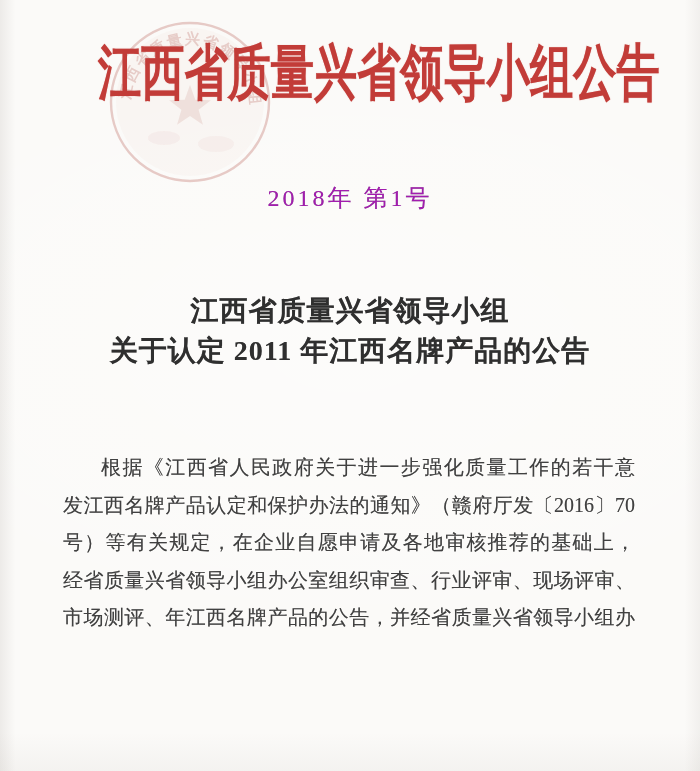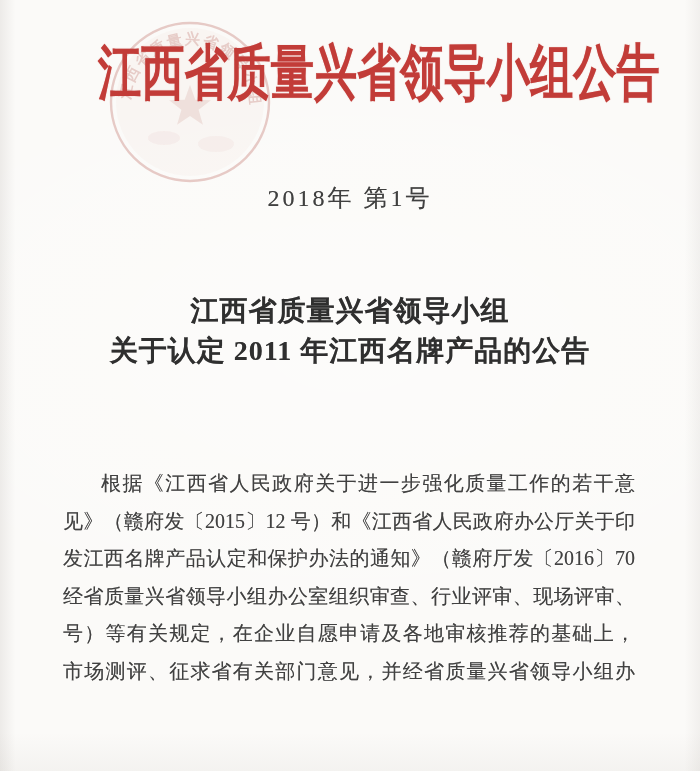--- a/index.html
+++ b/index.html
@@ -32,42 +32,42 @@
     color:#c23c38;
     transform:scaleX(.72);transform-origin:50% 50%;
     text-shadow:0 0 1px rgba(194,60,56,.55);
     letter-spacing:0;
     z-index:2;
   }
   .issue{
     position:absolute;top:183px;left:0;width:700px;
     text-align:center;
     font-size:24px;line-height:30px;letter-spacing:3px;
-    color:#404040;
+    color:#a21caf;
     text-shadow:0 0 .5px rgba(60,60,60,.5);
     z-index:2;
   }
   .heading{
     position:absolute;top:291px;left:0;width:700px;
     text-align:center;font-weight:700;color:#2f2f2f;
     text-shadow:0 0 .6px rgba(47,47,47,.55);
     z-index:2;
   }
   .heading .hline{font-size:28px;line-height:40px;letter-spacing:1px;}
   .body-block{
     position:absolute;top:449px;left:63px;width:572px;
     color:#414141;font-size:20px;
     text-shadow:0 0 .5px rgba(65,65,65,.5);
     z-index:2;
   }
   .body-line{
     height:37.5px;line-height:37.5px;overflow:hidden;
     text-align:justify;text-align-last:justify;
   }
-  .body-line.first{text-indent:38px;margin-top:16px;}
+  .body-line.first{text-indent:38px;}
 </style>
 </head>
 <body>
 
 <div class="page">
 
   <svg class="stamp" viewBox="0 0 172 172" aria-hidden="true">
     <defs>
       <path id="sealArc" d="M 26,88 A 60,60 0 1 1 146,88" fill="none"></path>
     </defs>
@@ -85,20 +85,19 @@
 
   <div class="issue">2018年 第1号</div>
 
   <div class="heading">
     <div class="hline">江西省质量兴省领导小组</div>
     <div class="hline">关于认定 2011 年江西名牌产品的公告</div>
   </div>
 
   <div class="body-block">
     <div class="body-line first">根据《江西省人民政府关于进一步强化质量工作的若干意</div>
-    <div class="body-line">见》（赣府发〔2015〕12 号）和《江西省人民政府办公厅关于印</div>
     <div class="body-line">发江西名牌产品认定和保护办法的通知》（赣府厅发〔2016〕70</div>
+    <div class="body-line">号）等有关规定，在企业自愿申请及各地审核推荐的基础上，</div>
     <div class="body-line">经省质量兴省领导小组办公室组织审查、行业评审、现场评审、</div>
-    <div class="body-line">号）等有关规定，在企业自愿申请及各地审核推荐的基础上，</div>
-    <div class="body-line">市场测评、征求省有关部门意见，并经省质量兴省领导小组办</div>
+    <div class="body-line">市场测评、年江西名牌产品的公告，并经省质量兴省领导小组办</div>
   </div>
 
 </div>
 
 </body></html>

